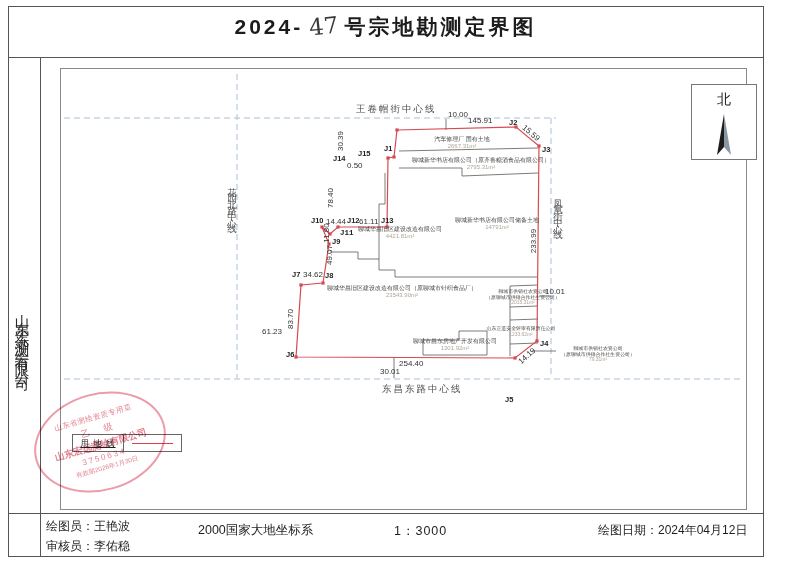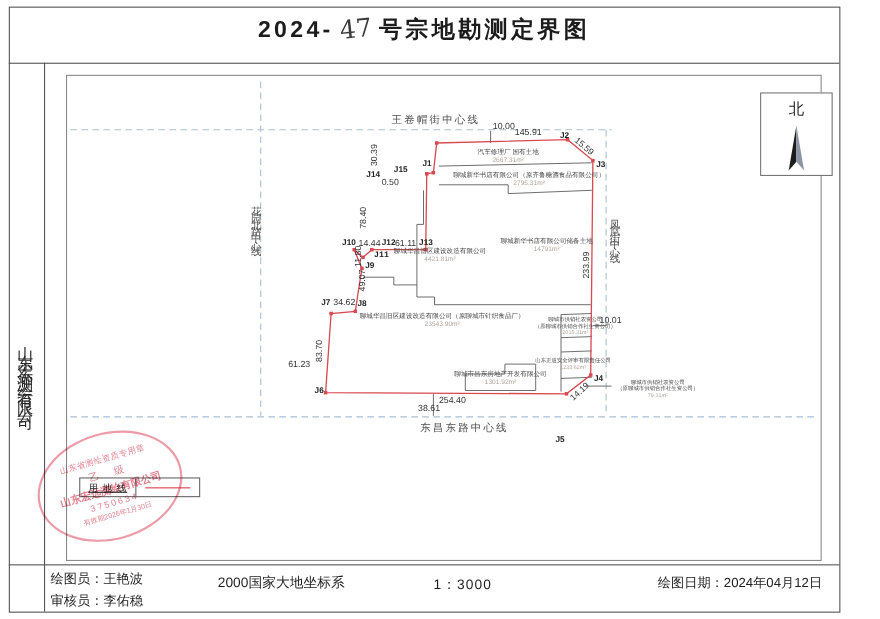--- a/index.html
+++ b/index.html
@@ -125,21 +125,21 @@
     <div class="meas" style="left: 347px; top: 161px;">0.50</div>
     <div class="meas" style="left: 330px; top: 198px; transform: translate(-50%, -50%) rotate(-90deg);">78.40</div>
     <div class="meas" style="left: 326px; top: 217px;">14.44</div>
     <div class="meas" style="left: 359px; top: 217px;">61.11</div>
     <div class="meas" style="left: 326px; top: 233px; transform: translate(-50%, -50%) rotate(-90deg);">11.80</div>
     <div class="meas" style="left: 329px; top: 255px; transform: translate(-50%, -50%) rotate(-90deg);">49.07</div>
     <div class="meas" style="left: 303px; top: 270px;">34.62</div>
     <div class="meas" style="left: 262px; top: 304px; margin-top: 23px;">61.23</div>
     <div class="meas" style="left: 290px; top: 319px; transform: translate(-50%, -50%) rotate(-90deg);">83.70</div>
     <div class="meas" style="left: 399px; top: 359px;">254.40</div>
-    <div class="meas" style="left: 380px; top: 367px;">38.61</div>
+    <div class="meas" style="left: 380px; top: 367px;">30.01</div>
     <div class="meas" style="left: 527px; top: 356px; transform: translate(-50%, -50%) rotate(-42deg);">14.19</div>
     <div class="meas" style="left: 533px; top: 241px; transform: translate(-50%, -50%) rotate(-90deg);">233.99</div>
     <div class="meas" style="left: 545px; top: 287px;">10.01</div>
     <div class="street-h" style="left: 356px; top: 103px;">王卷帽街中心线</div>
     <div class="street-h" style="left: 382px; top: 383px;">东昌东路中心线</div>
     <div class="street-v" style="left: 225px; top: 180px;">花园北路中心线</div>
     <div class="street-v" style="left: 551px; top: 192px;">凤凰街中心线</div>
     <div class="parcel" style="left: 462px; top: 136px;">
       <div class="p-name">汽车修理厂 国有土地</div>
       <div class="p-area">2667.31m²</div>

